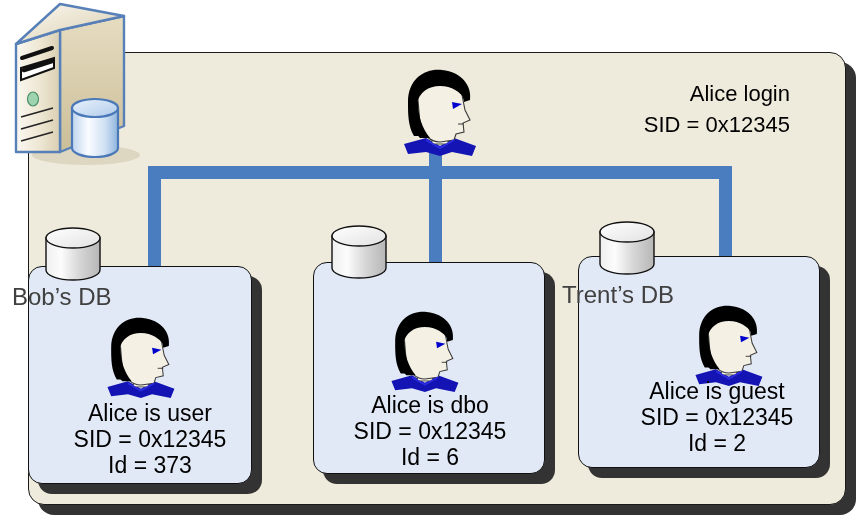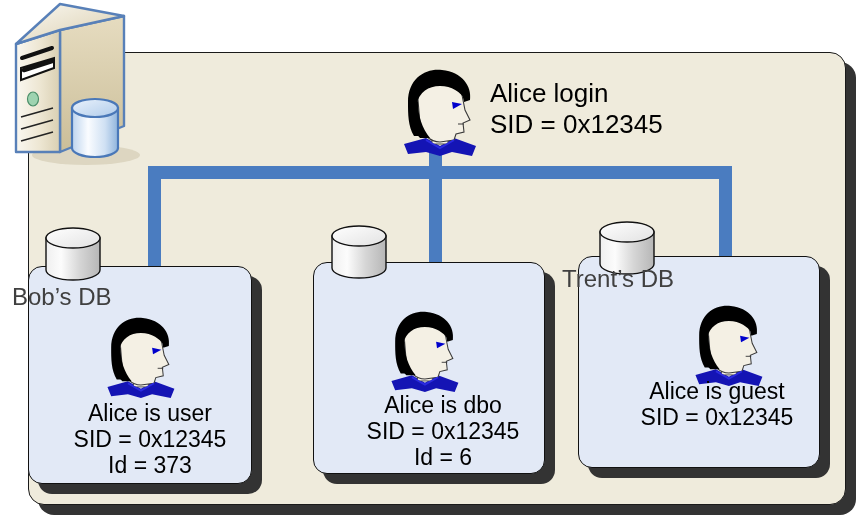--- a/index.html
+++ b/index.html
@@ -66,24 +66,25 @@
     top: 66px;
     width: 86px;
     height: 96px;
   }
   .root-label {
     position: absolute;
     left: 490px;
     top: 78px;
     width: 300px;
     color: #000000;
-    font-size: 26px;
+    font-size: 22px;
     line-height: 31px;
     font-weight: normal;
     white-space: nowrap;
+    text-align: right;
   }
 
   
   .db-shadow {
     position: absolute;
     background: #333333;
     border-radius: 14px;
   }
   .db-box {
     position: absolute;
@@ -294,21 +295,21 @@
       <path d="M36,62 L36,78 L52,78 L52,60 Z" fill="#F4F0E4" stroke="#4a4a4a" stroke-width="1"></path>
       <path d="M12,36 C12,12 30,2 46,4 C66,6 76,20 74,34 L68,36 C66,22 56,14 44,14 C30,14 22,24 22,40 C22,54 26,64 30,70 L18,70 C12,60 12,48 12,36 Z" fill="#000000"></path>
       <path d="M22,34 C22,20 32,12 44,13 C58,14 66,24 67,34 L69,44 L74,54 L67,57 L68,66 L60,68 L58,74 L44,76 C34,76 26,68 24,58 Z" fill="#F4F0E4" stroke="#3a3a3a" stroke-width="1.1"></path>
       <path d="M20,34 C20,18 32,8 46,9 C62,10 70,22 70,34 C64,26 56,20 44,20 C32,20 24,26 20,38 Z" fill="#000000"></path>
       <path d="M14,34 C14,54 18,66 24,72 L34,72 C26,62 22,50 22,36 Z" fill="#000000"></path>
       <polygon points="56,36 66,38 57,43" fill="#0000CC"></polygon>
       <path d="M62,58 L68,58" stroke="#3a3a3a" stroke-width="1" fill="none"></path>
       <path d="M30,74 L44,82 L58,74" fill="none" stroke="#2B2BE0" stroke-width="2"></path>
     </svg>
   </div>
-  <div class="db-text" style="left:327px; top:392px; width:232px;">
+  <div class="db-text" style="left:314px; top:392px; width:232px;">
     <div>Alice is dbo</div>
     <div>SID = 0x12345</div>
     <div>Id = 6</div>
   </div>
 
   <div class="db-shadow" style="left:588px; top:266px; width:242px; height:212px;"></div>
   <div class="db-box" style="left:578px; top:256px; width:242px; height:212px;"></div>
   <div class="db-cylinder" style="left:596px; top:218px;">
     <svg width="62" height="62" viewBox="0 0 62 62">
       <defs>
@@ -320,32 +321,33 @@
         </linearGradient>
         <linearGradient id="gcyl3t" x1="0" y1="0" x2="1" y2="1">
           <stop offset="0%" stop-color="#FFFFFF"></stop>
           <stop offset="100%" stop-color="#E2E2E2"></stop>
         </linearGradient>
       </defs>
       <path d="M4,14 L4,46 A27,10 0 0 0 58,46 L58,14 Z" fill="url(#gcyl3f)" stroke="#111" stroke-width="1.4"></path>
       <ellipse cx="31" cy="14" rx="27" ry="10" fill="url(#gcyl3t)" stroke="#111" stroke-width="1.4"></ellipse>
     </svg>
   </div>
-  <div class="db-title" style="left:562px; top:266px;">Trent’s DB</div>
+  <div class="db-title" style="left:562px; top:282px;">Trent’s DB</div>
   <div class="db-person" style="left:688px; top:302px;">
     <svg width="80" height="90" viewBox="0 0 86 96">
       <path d="M8,78 L30,72 L44,80 L58,72 L80,80 L76,90 L56,86 L44,90 L30,86 L12,88 Z" fill="#1414B4"></path>
       <path d="M36,62 L36,78 L52,78 L52,60 Z" fill="#F4F0E4" stroke="#4a4a4a" stroke-width="1"></path>
       <path d="M12,36 C12,12 30,2 46,4 C66,6 76,20 74,34 L68,36 C66,22 56,14 44,14 C30,14 22,24 22,40 C22,54 26,64 30,70 L18,70 C12,60 12,48 12,36 Z" fill="#000000"></path>
       <path d="M22,34 C22,20 32,12 44,13 C58,14 66,24 67,34 L69,44 L74,54 L67,57 L68,66 L60,68 L58,74 L44,76 C34,76 26,68 24,58 Z" fill="#F4F0E4" stroke="#3a3a3a" stroke-width="1.1"></path>
       <path d="M20,34 C20,18 32,8 46,9 C62,10 70,22 70,34 C64,26 56,20 44,20 C32,20 24,26 20,38 Z" fill="#000000"></path>
       <path d="M14,34 C14,54 18,66 24,72 L34,72 C26,62 22,50 22,36 Z" fill="#000000"></path>
       <polygon points="56,36 66,38 57,43" fill="#0000CC"></polygon>
       <path d="M62,58 L68,58" stroke="#3a3a3a" stroke-width="1" fill="none"></path>
       <path d="M30,74 L44,82 L58,74" fill="none" stroke="#2B2BE0" stroke-width="2"></path>
     </svg>
   </div>
   <div class="db-text" style="left:578px; top:378px; width:278px;">
     <div>Alice is guest</div>
     <div>SID = 0x12345</div>
+    <div>Id = 2</div>
   </div>
 
 </div>
 
 </body></html>

